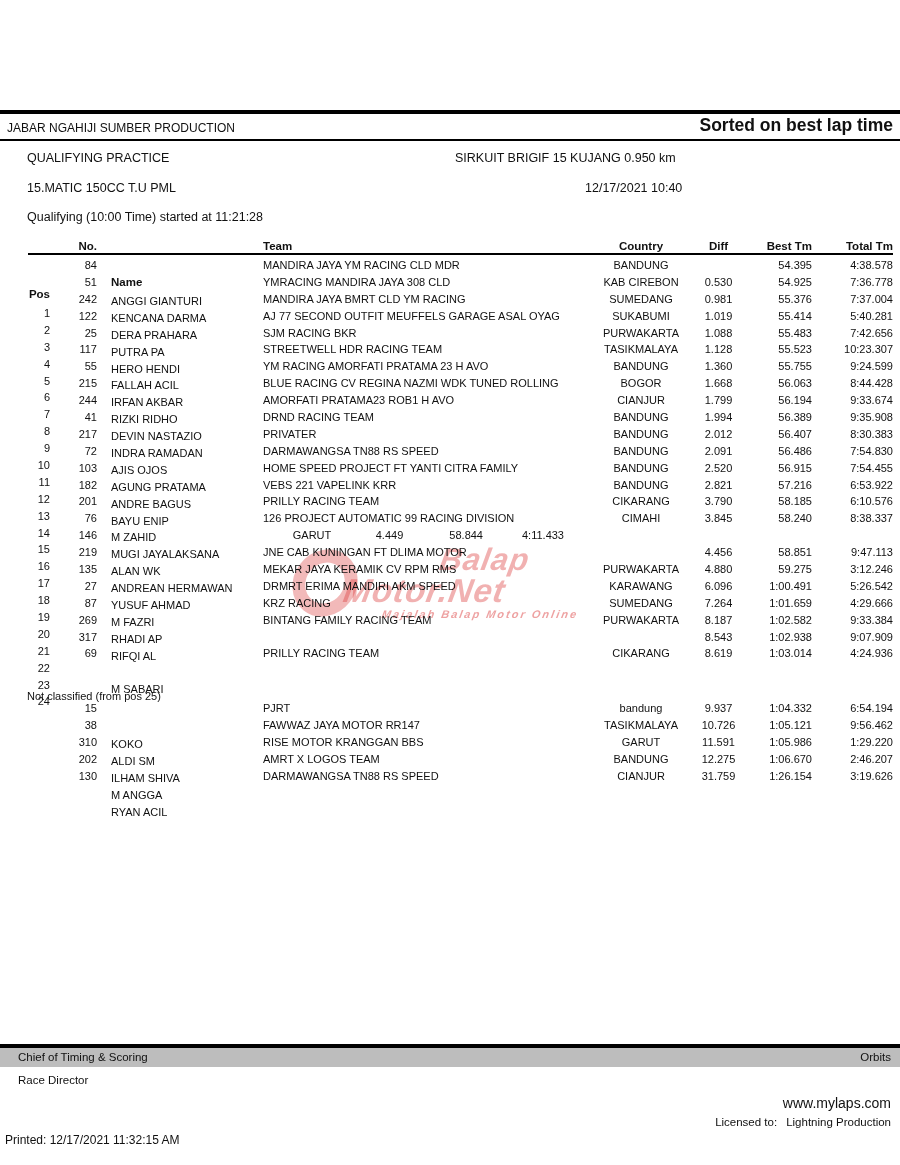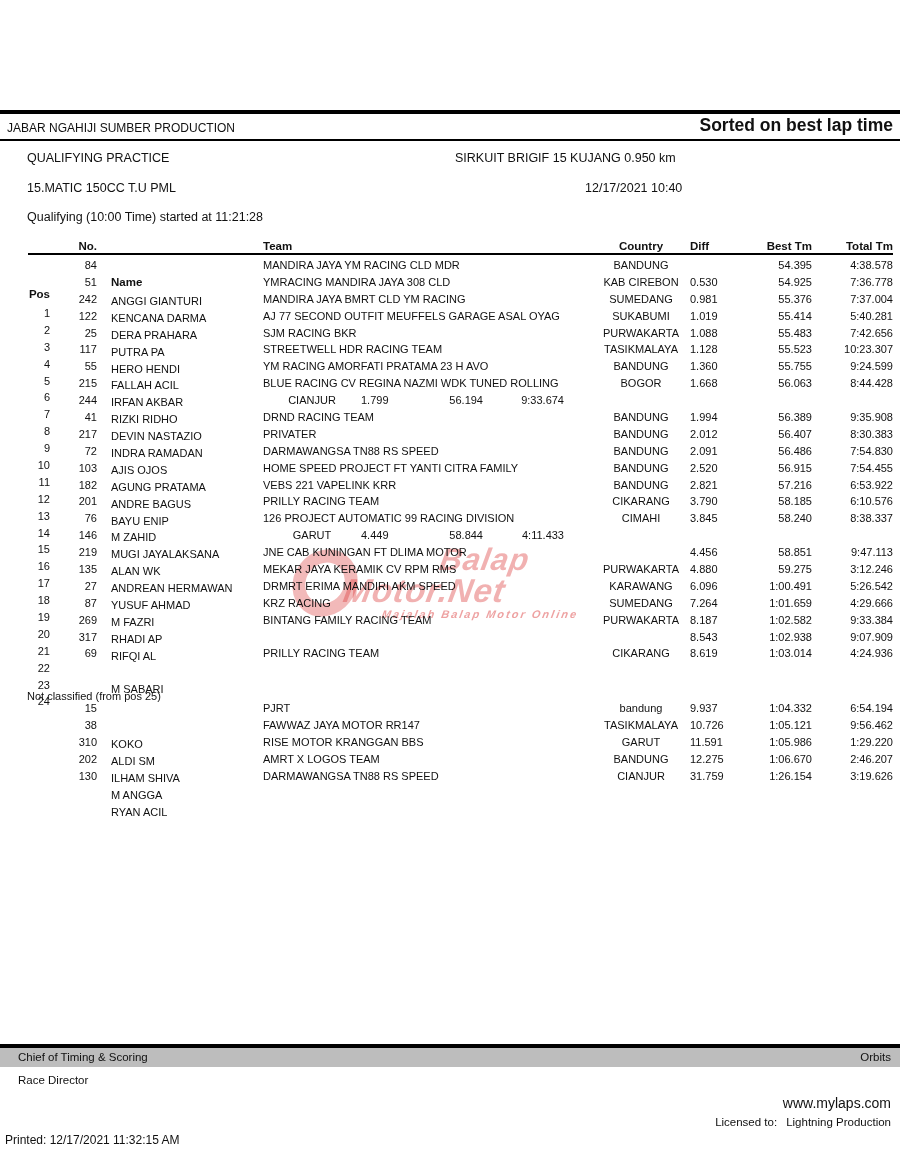--- a/index.html
+++ b/index.html
@@ -41,21 +41,21 @@
   #results-rows { top:257px; }
   #not-classified-label { left:27px; top:690px; font-size:11px; }
   #not-classified-rows { top:700px; }
   .trow { display:flex; height:16.9px; line-height:16.9px; }
   .cell { white-space:nowrap; overflow:visible; }
   .c-pos     { width:22px;  text-align:right;margin-top:48px; }
   .c-no      { width:47px;  text-align:right; }
   .c-name    { width:166px; text-align:left; padding-left:14px;margin-top:36px; }
   .c-team    { width:329px; text-align:left; }
   .c-country { width:98px;  text-align:center; }
-  .c-diff    { width:57px;  text-align:left; }
+  .c-diff    { width:57px;  text-align:center; }
   .c-best    { width:65px;  text-align:right; }
   .c-total   { width:81px;  text-align:right; }
 
   
   #watermark { position:absolute; left:282px; top:542px; width:330px; height:100px; z-index:0; pointer-events:none; }
   #wm-ring {
     position:absolute; left:10px; top:8px; width:66px; height:66px;
     border:13px solid rgba(222,70,70,0.38); border-radius:50%;
     transform:rotate(-10deg) skewX(-6deg);
   }
@@ -193,20 +193,21 @@
           <div class="cell c-team">BLUE RACING CV REGINA NAZMI WDK TUNED ROLLING</div>
           <div class="cell c-country">BOGOR</div>
           <div class="cell c-diff">1.668</div>
           <div class="cell c-best">56.063</div>
           <div class="cell c-total">8:44.428</div>
         </div>
         <div class="trow">
           <div class="cell c-pos">9</div>
           <div class="cell c-no">244</div>
           <div class="cell c-name">DEVIN NASTAZIO</div>
+          <div class="cell c-team">AMORFATI PRATAMA23 ROB1 H AVO</div>
           <div class="cell c-country">CIANJUR</div>
           <div class="cell c-diff">1.799</div>
           <div class="cell c-best">56.194</div>
           <div class="cell c-total">9:33.674</div>
         </div>
         <div class="trow">
           <div class="cell c-pos">10</div>
           <div class="cell c-no">41</div>
           <div class="cell c-name">INDRA RAMADAN</div>
           <div class="cell c-team">DRND RACING TEAM</div>

